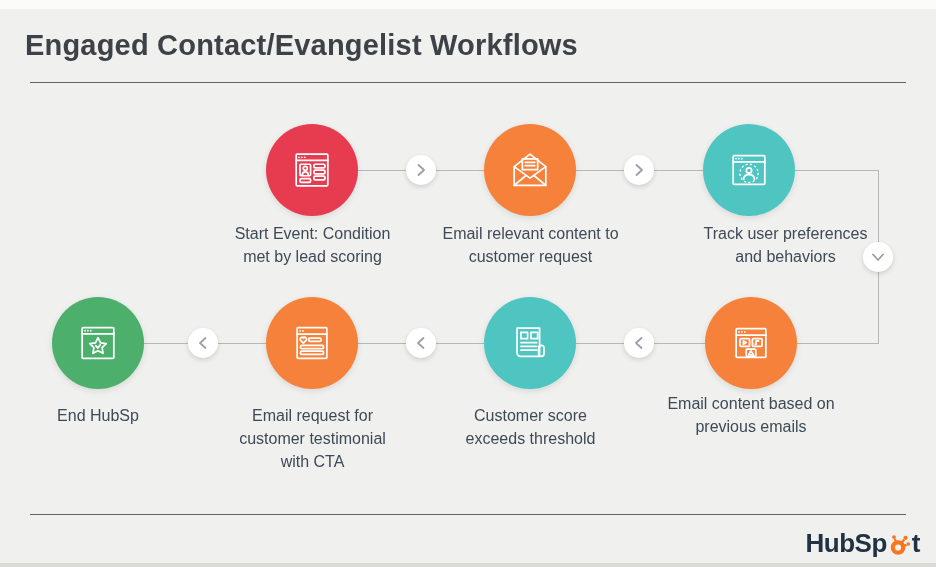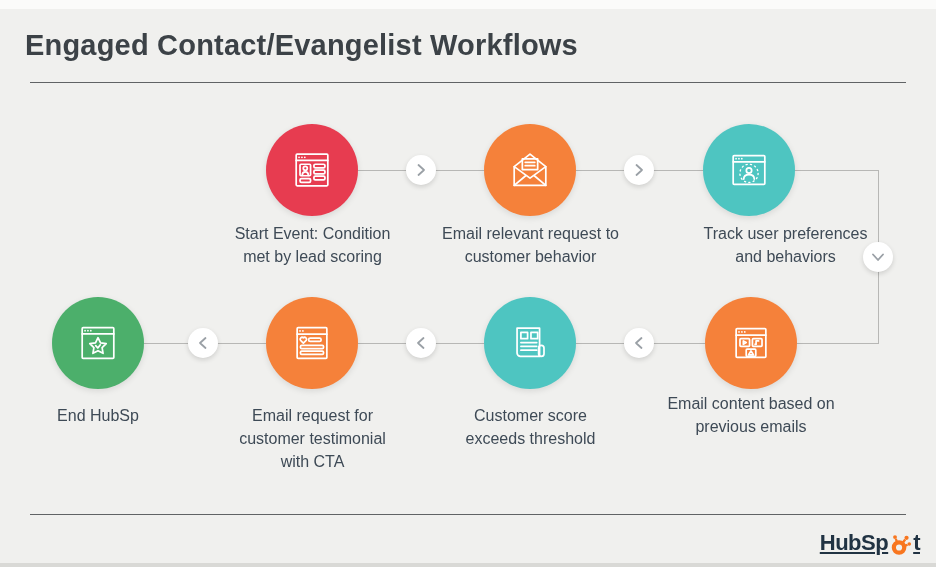--- a/index.html
+++ b/index.html
@@ -44,21 +44,21 @@
   .v1{left:878px;top:170px;height:173px;}
   .l4{left:797px;top:343px;width:82px;}
   .l5{left:576px;top:343px;width:129px;}
   .l6{left:358px;top:343px;width:126px;}
   .l7{left:144px;top:343px;width:122px;}
 
   .b1{left:406px;top:155px;} .b2{left:624px;top:155px;} .b3{left:863px;top:242px;}
   .b4{left:624px;top:328px;} .b5{left:406px;top:328px;} .b6{left:188px;top:328px;}
 
   .logo{position:absolute;top:527px;right:16px;display:flex;align-items:flex-end;}
-  .logo-text{font-size:22px;font-weight:bold;color:var(--logo-text,#213343);letter-spacing:-.5px;line-height:30px;text-decoration:underline;}
+  .logo-text{font-size:26px;font-weight:bold;color:var(--logo-text,#213343);letter-spacing:-.5px;line-height:30px;}
   .logo-sprocket{margin:0 0 1px 0;}
 </style>
 </head>
 <body>
 
 <div class="canvas">
   <div class="top-strip"></div>
 
   <h1 class="title">Engaged Contact/Evangelist Workflows</h1>
   <div class="rule top"></div>
@@ -125,21 +125,21 @@
     <svg class="node-icon" width="46" height="46" viewBox="0 0 48 48" fill="none" stroke="#fff" stroke-width="1.8" stroke-linecap="round" stroke-linejoin="round">
       <rect x="16" y="12.5" width="16" height="11"></rect>
       <line x1="19" y1="16" x2="29" y2="16"></line>
       <line x1="19" y1="19.5" x2="29" y2="19.5"></line>
       <path d="M7.5 20.5 L24 7.5 L40.5 20.5 V40 H7.5 Z"></path>
       <path d="M7.5 20.5 L24 32.5 L40.5 20.5"></path>
       <path d="M7.5 40 L19.5 30"></path>
       <path d="M40.5 40 L28.5 30"></path>
     </svg>
   </div>
-  <div class="node-label lab2">Email relevant request to customer behavior</div>
+  <div class="node-label lab2">Email relevant content to customer request</div>
 
   <div class="node-circle c3" style="background-color: rgb(78, 197, 193);">
     <svg class="node-icon" width="46" height="46" viewBox="0 0 48 48" fill="none" stroke="#fff" stroke-width="1.8" stroke-linecap="round" stroke-linejoin="round">
       <rect x="7.5" y="9" width="33" height="30" rx="1"></rect>
       <line x1="7.5" y1="15.5" x2="40.5" y2="15.5"></line>
       <circle cx="10.5" cy="12.2" r="0.9" fill="#fff" stroke="none"></circle>
         <circle cx="13.5" cy="12.2" r="0.9" fill="#fff" stroke="none"></circle>
         <circle cx="16.5" cy="12.2" r="0.9" fill="#fff" stroke="none"></circle>
       <circle cx="24" cy="24.5" r="2.8"></circle>
       <path d="M18.5 33.5 q0 -4.6 5.5 -4.6 q5.5 0 5.5 4.6"></path>

